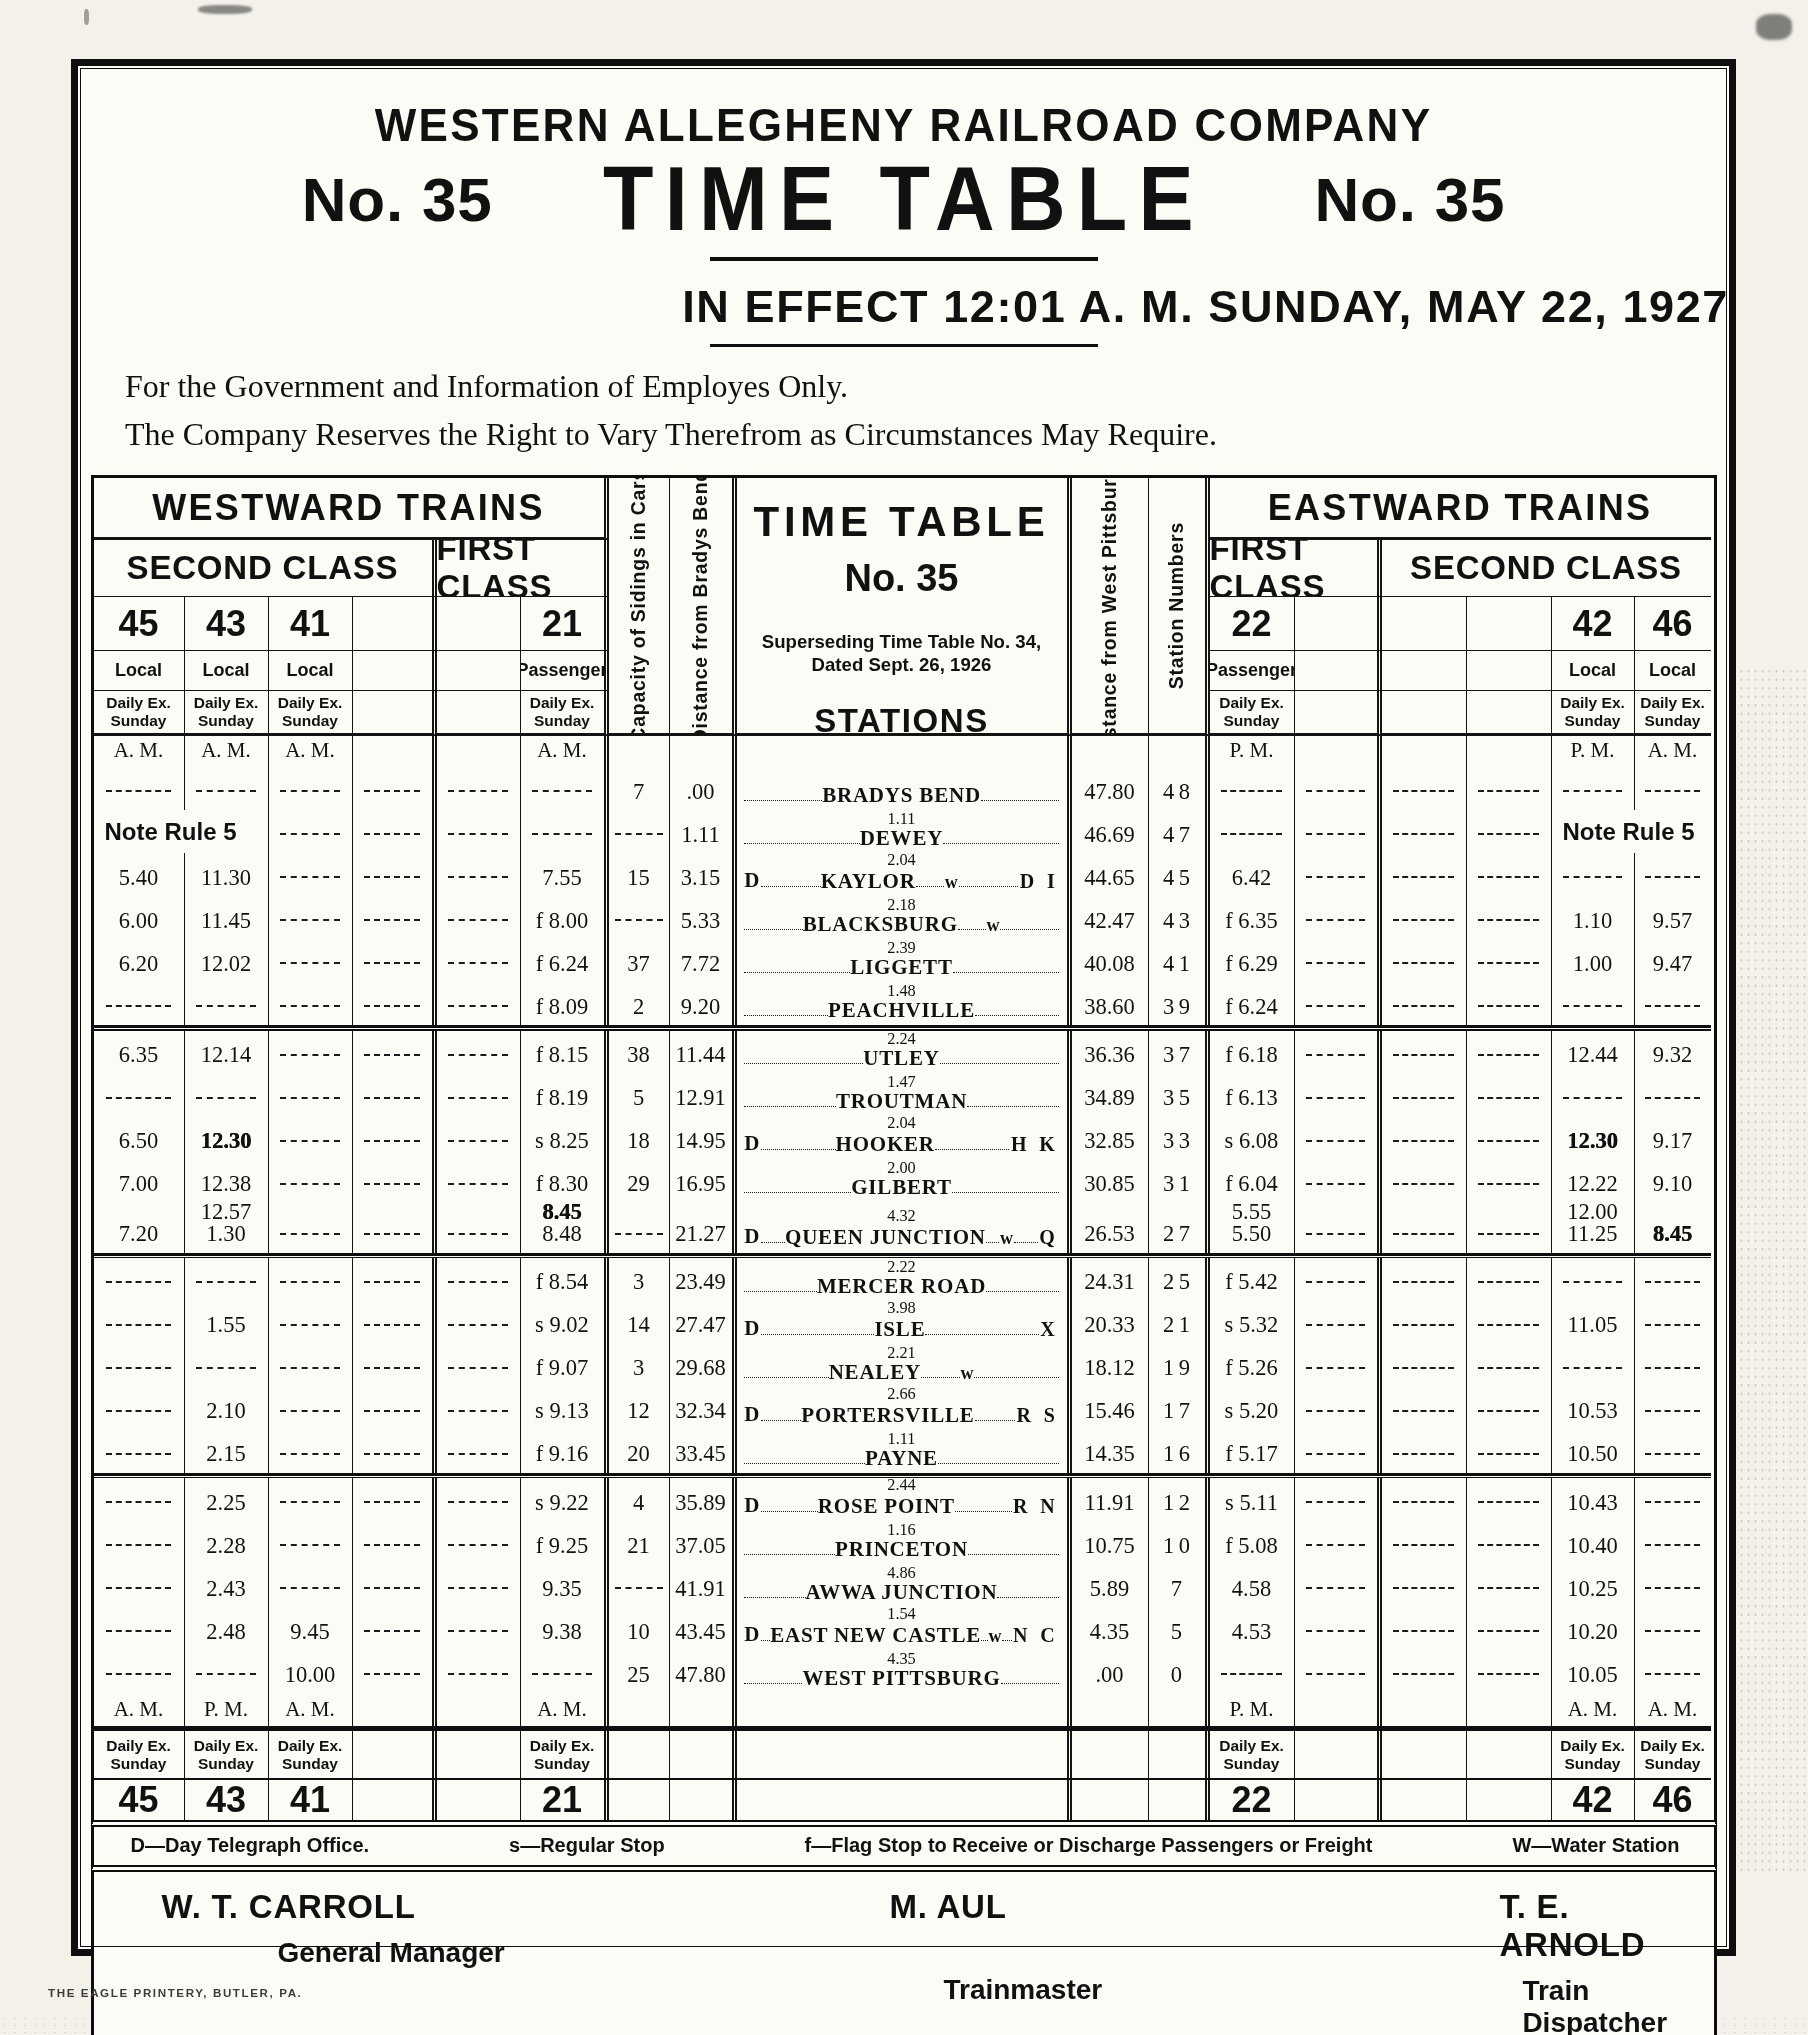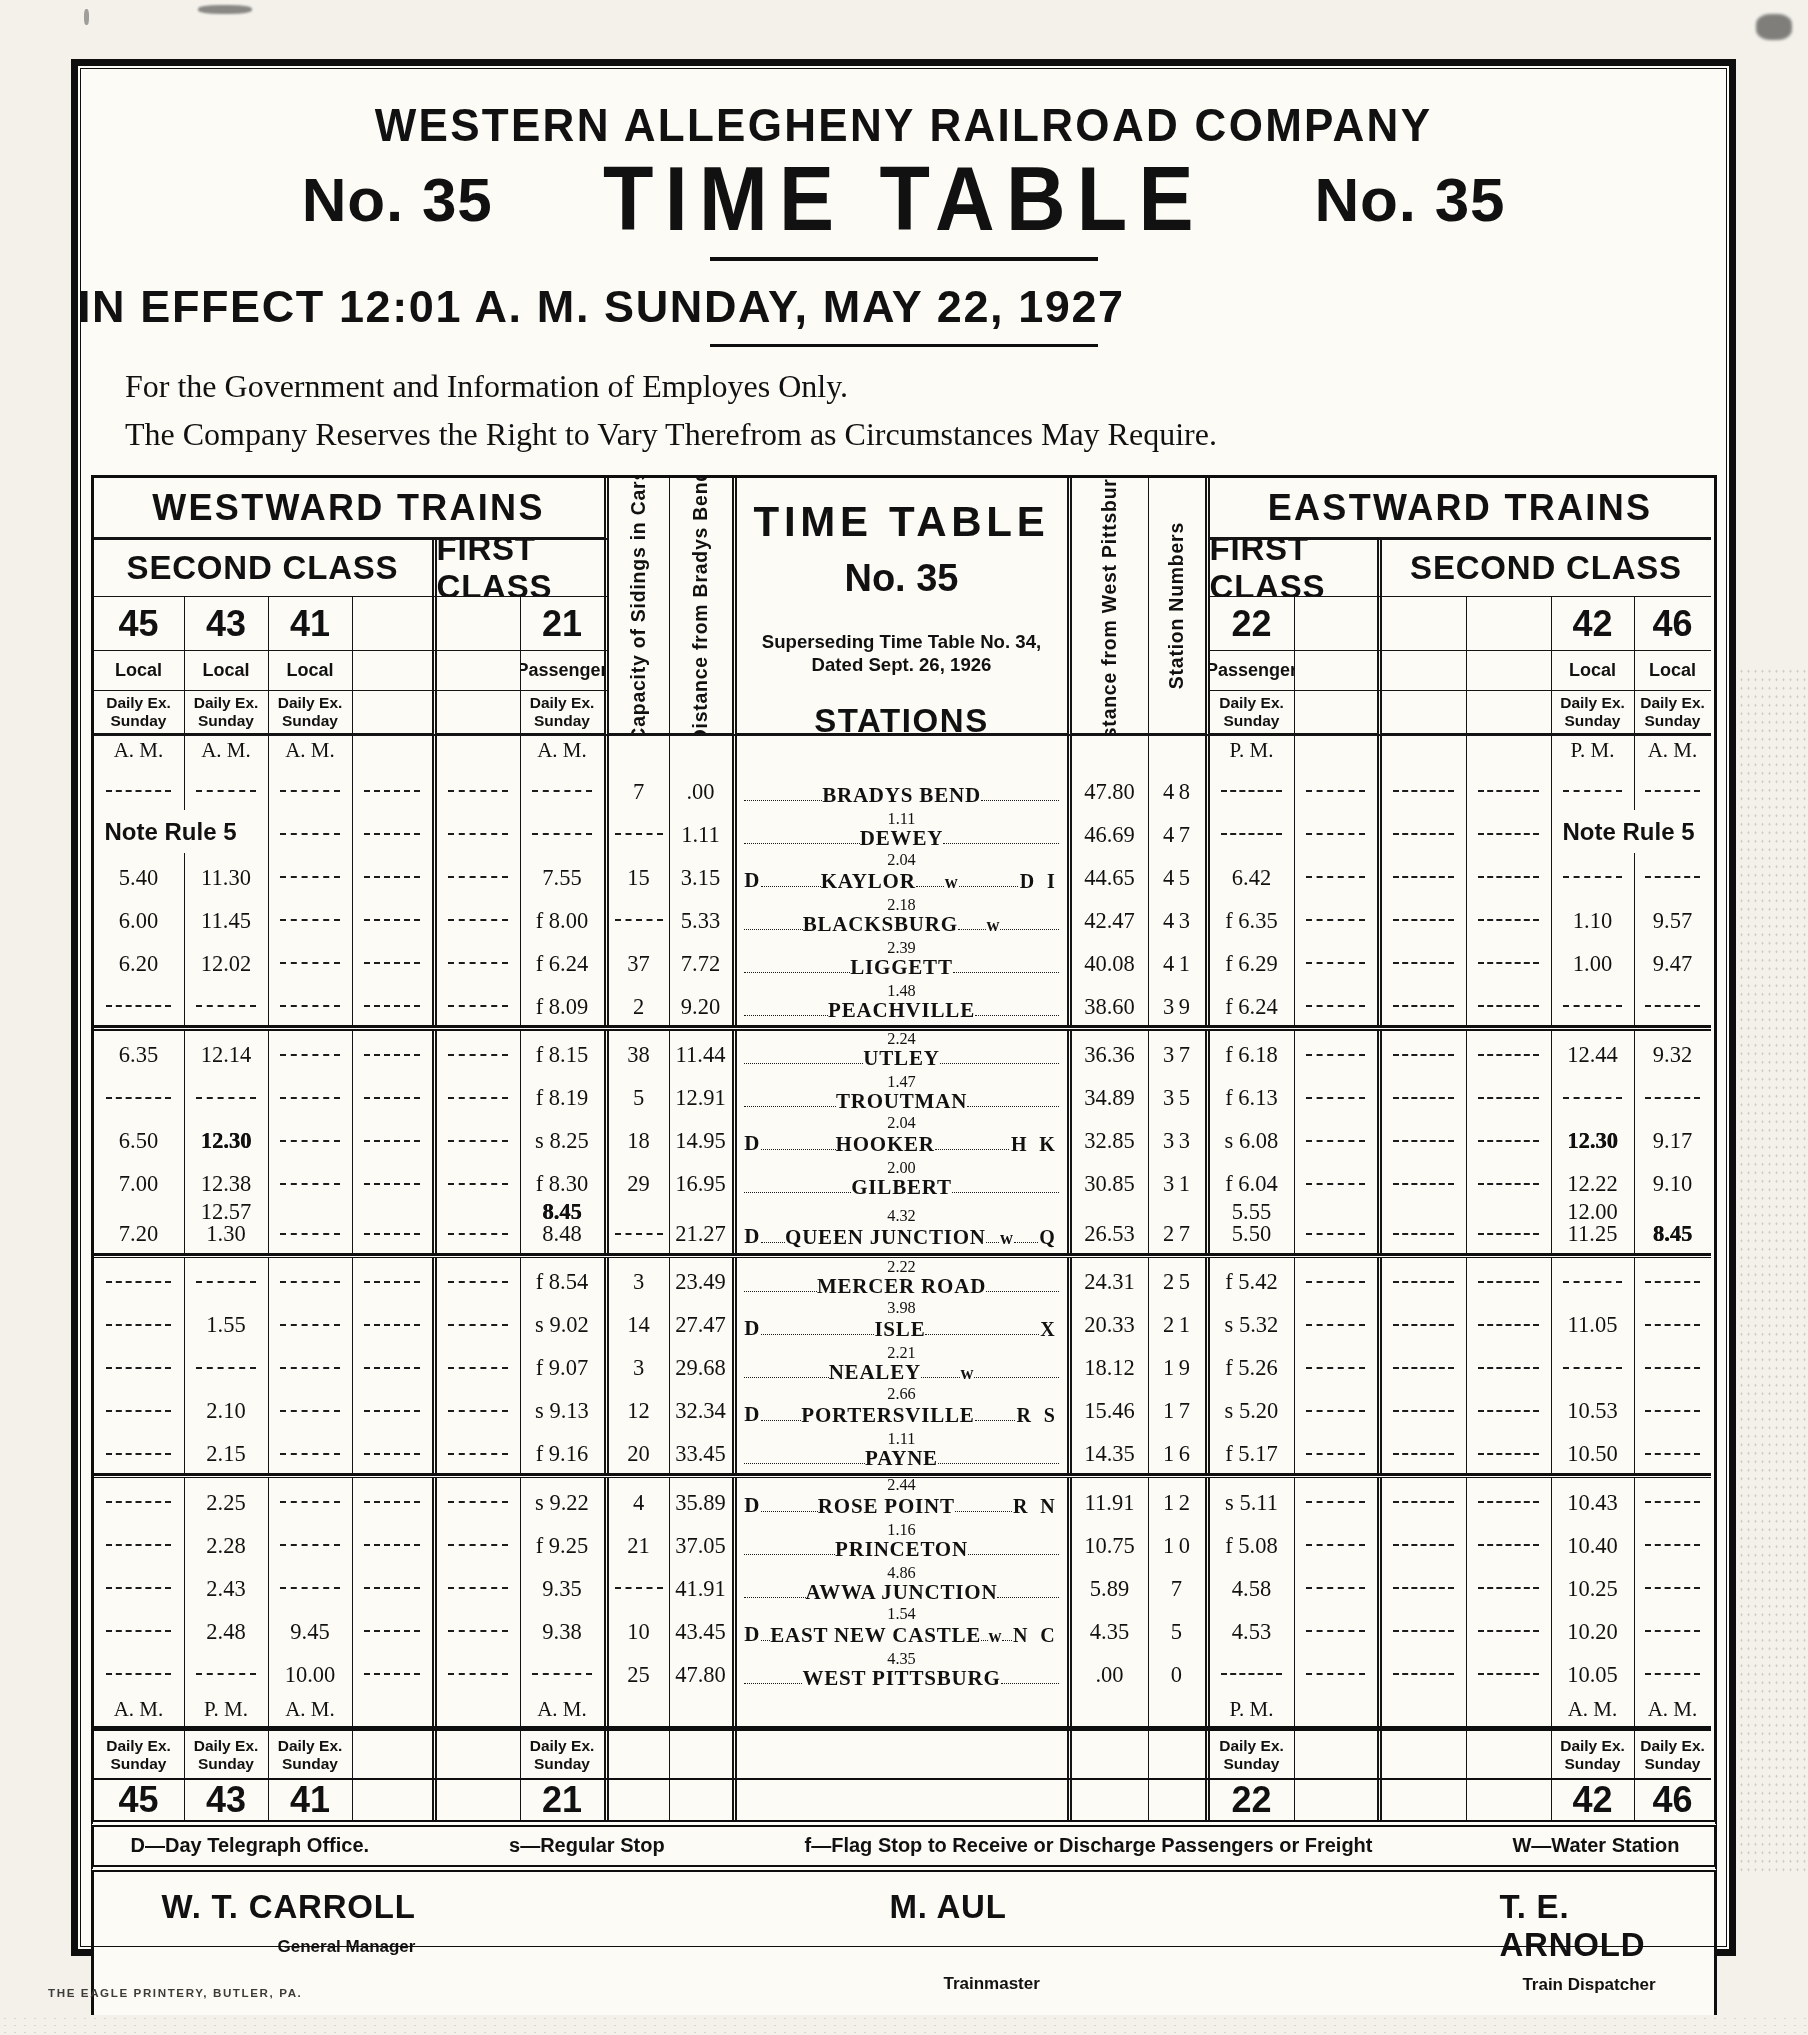--- a/index.html
+++ b/index.html
@@ -31,21 +31,21 @@
     content:"";position:absolute;left:2.3px;top:2.3px;right:2.3px;bottom:2.3px;
     border:1.6px solid #0e0e0e;pointer-events:none;
   }
   .company{margin-top:34px;text-align:center;font-family:"Liberation Sans",sans-serif;
     font-weight:bold;font-size:44px;letter-spacing:2.3px;transform:scale(1,1.05);}
   .headline{display:flex;align-items:center;justify-content:center;margin-top:3.1px;height:93px;}
   .no35{font-family:"Liberation Sans",sans-serif;font-weight:bold;font-size:62px;letter-spacing:0.8px;}
   .bigtitle{font-family:"Liberation Sans",sans-serif;font-weight:bold;font-size:81px;
     letter-spacing:11px;margin:0 116px;transform:scale(1.02,1.12);white-space:nowrap;}
   .rule{width:388px;height:3.9px;background:#0e0e0e;margin:11px auto 0;}
-  .effect{margin-top:20px;text-align:left;font-family:"Liberation Sans",sans-serif;
+  .effect{margin-top:20px;text-align:right;font-family:"Liberation Sans",sans-serif;
     font-weight:bold;font-size:45px;letter-spacing:1.6px;}
   .est{text-align:center;font-family:"Liberation Sans",sans-serif;font-weight:bold;
     font-size:22.5px;letter-spacing:1.6px;margin-top:3.1px;}
   .rule2{width:388px;height:3.1px;background:#0e0e0e;margin:11px auto 0;}
   .notice{margin:15.5px 0 0 47px;font-size:32px;line-height:47px;font-family:"Liberation Serif",serif;}
 
   
   .tt{
     margin:17px auto 0;width:1620px;
     display:grid;
@@ -115,21 +115,21 @@
   .legend{width:1620px;margin:0 auto;border-left:3.1px solid #0e0e0e;border-right:3.1px solid #0e0e0e;
     border-bottom:7px double #0e0e0e;display:flex;justify-content:space-between;align-items:center;
     padding:7px 0 7.8px;background:#fcfbf6;}
   .legend span{font-family:"Liberation Sans",sans-serif;font-weight:bold;font-size:20px;}
   .legend span:first-child{margin-left:37px;}
   .legend span:last-child{margin-right:34px;}
   .sigs{width:1620px;margin:0 auto;display:flex;background:#fcfbf6;
     border-left:3.1px solid #0e0e0e;border-right:3.1px solid #0e0e0e;padding:15.5px 0 20px;}
   .sig{width:33.33%;}
   .signame{font-family:"Liberation Sans",sans-serif;font-weight:bold;font-size:33px;letter-spacing:0.8px;}
-  .sigtitle{font-family:"Liberation Sans",sans-serif;font-weight:bold;font-size:17px;margin-top:11px;}
+  .sigtitle{font-family:"Liberation Sans",sans-serif;font-weight:bold;font-size:28px;margin-top:11px;}
   .sig:nth-child(1) .signame{margin-left:68px;}
   .sig:nth-child(1) .sigtitle{margin-left:184px;}
   .sig:nth-child(2) .signame{margin-left:256px;}
   .sig:nth-child(2) .sigtitle{margin-left:310px;margin-top:48px;}
   .sig:nth-child(3) .signame{margin-left:326px;}
   .sig:nth-child(3) .sigtitle{margin-left:349px;}
 
   .printer{position:absolute;left:48px;top:1986px;font-family:"Liberation Sans",sans-serif;
     font-weight:bold;font-size:11.6px;letter-spacing:1.6px;color:#3c3c38;}
 </style>

